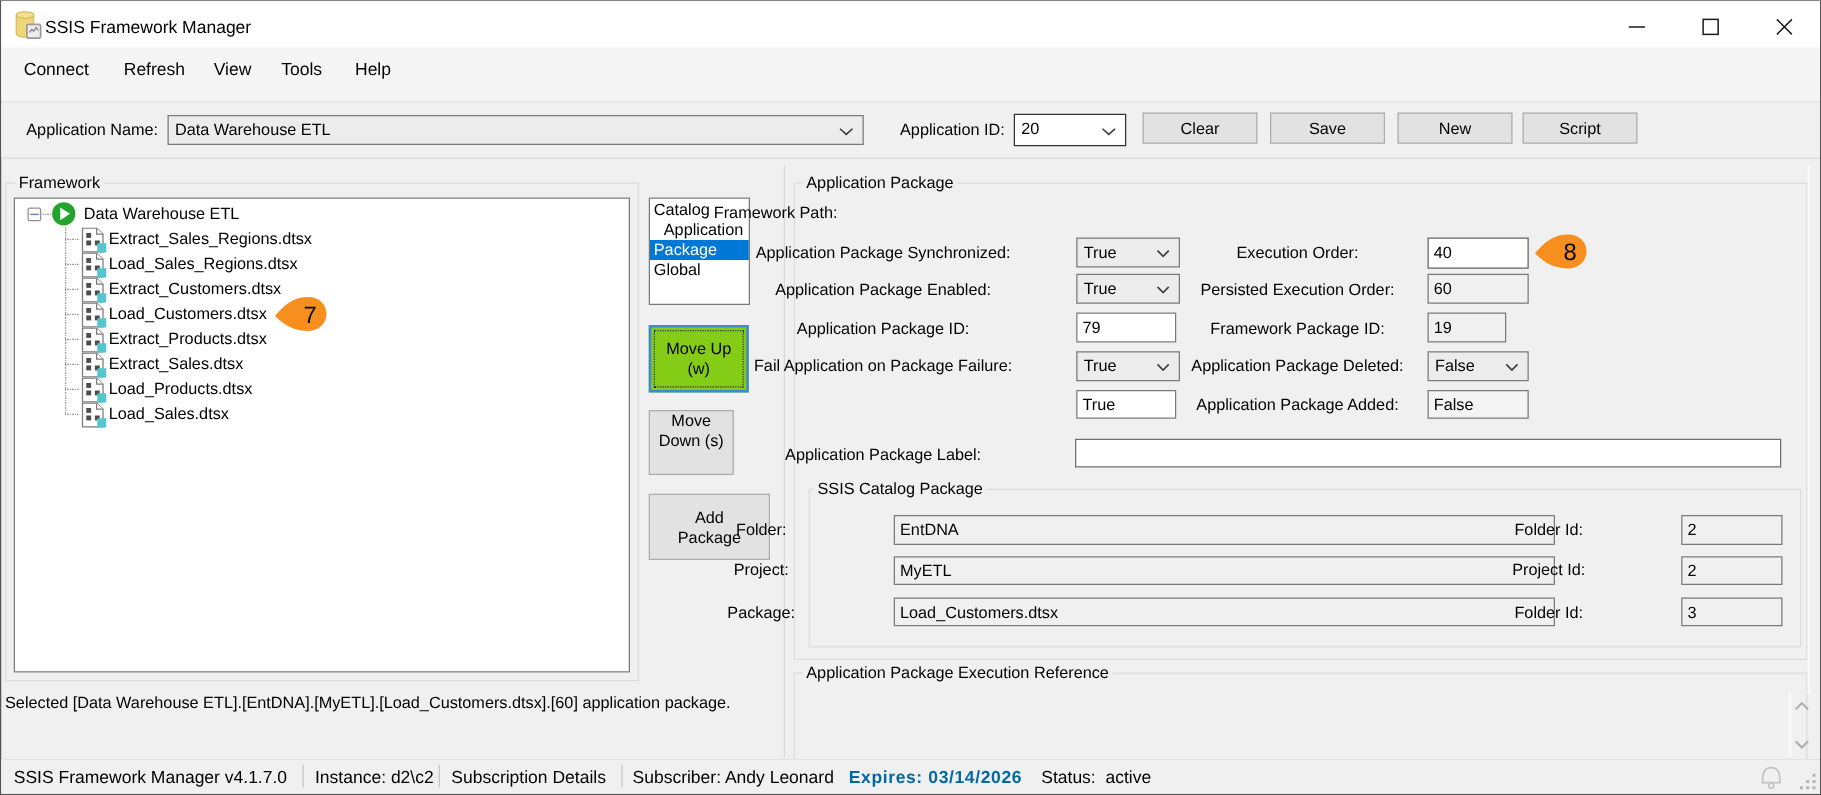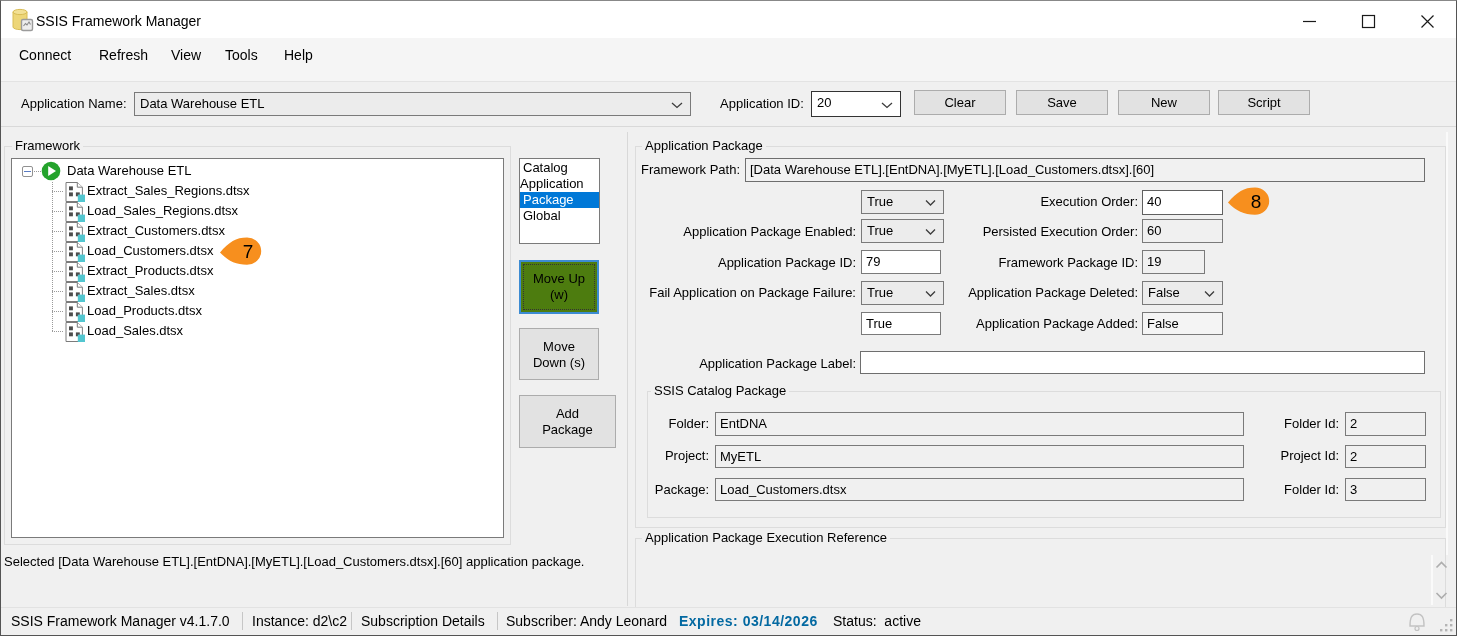--- a/index.html
+++ b/index.html
@@ -1,21 +1,21 @@
 <!DOCTYPE html>
 <html><head>
 <meta charset="utf-8">
 <style>
 *{margin:0;padding:0;box-sizing:border-box}
 html,body{width:1457px;height:636px;overflow:hidden}
 body{font-family:"Liberation Sans",sans-serif;font-size:13px;color:#000;background:#fff}
 #win{position:relative;width:1457px;height:636px;background:#f0f0f0;border:1px solid #545454;border-top:1px solid #888}
 .abs{position:absolute}
 .lbl{position:absolute;white-space:nowrap;line-height:16px}
-.r{text-align:right}
+.r{text-align:center}
 .tb{position:absolute;border:1px solid #7a7a7a;background:#f0f0f0;line-height:21px;padding-left:4px;white-space:nowrap;overflow:hidden}
 .tbw{background:#fff}
 .dd{position:absolute;border:1px solid #7a7a7a;background:#ececec;line-height:22px;padding-left:5px}
 .dd svg{position:absolute;right:7px;top:9px}
 .btn{position:absolute;background:#e2e2e2;border:1px solid #acacac;text-align:center;line-height:16px}
 .grp{position:absolute;border:1px solid #dcdcdc}
 .grplbl{position:absolute;background:#f0f0f0;padding:0 3px;line-height:14px;white-space:nowrap}
 </style>
 </head>
 <body>
@@ -142,39 +142,39 @@
       <div class="lbl" style="left:86px;top:322px">Load_Sales.dtsx</div>
     </div>
 
 <svg class="abs" style="left:215px;top:233px" width="52" height="36" viewBox="0 0 52 36">
   <path d="M4 18.5 C13 8 20 3.5 31 3.5 A 14.2 13.6 0 1 1 31 30.7 C20 30.7 12 27 4 18.5 Z" fill="#f78f1e" stroke="#e8e8f2" stroke-width="0.01"></path>
   <text x="32" y="24" font-size="19" fill="#000" text-anchor="middle" font-family="Liberation Sans">7</text>
 </svg>
 
 <div class="abs" style="left:518px;top:157px;width:81px;height:86px;background:#fff;border:1px solid #7a7a7a">
   <div style="padding:1px 0 0 3px;line-height:16px">Catalog</div>
-  <div style="padding-left:0;line-height:16px">Application</div>
+  <div style="padding-left:11px;line-height:16px">Application</div>
   <div style="margin:0;background:#0078d7;color:#fff;padding-left:3px;line-height:16px">Package</div>
   <div style="padding-left:3px;line-height:16px">Global</div>
 </div>
-<div class="btn" style="left:518px;top:259px;width:80px;height:54px;background:#4d7c0f;border:2px solid #3c8bd2;padding-top:9px">
+<div class="btn" style="left:518px;top:259px;width:80px;height:54px;background:#84cc16;border:2px solid #3c8bd2;padding-top:9px">
   <div class="abs" style="left:2px;top:2px;right:2px;bottom:2px;border:1px dotted #333"></div>
   Move Up<br>(w)
 </div>
-<div class="btn" style="left:518px;top:327px;width:80px;height:52px;padding-top:10px">Move<br>Down (s)</div>
+<div class="btn" style="left:518px;top:327px;width:68px;height:52px;">Move<br>Down (s)</div>
 <div class="btn" style="left:518px;top:394px;width:97px;height:53px;padding-top:10px">Add<br>Package</div>
 
 <div class="abs" style="left:626px;top:131px;width:1px;height:474px;background:#d8d8d8"></div>
 
 <div class="grp" style="left:634px;top:145px;width:811px;height:382px"></div>
 <div class="grplbl" style="left:641px;top:138px">Application Package</div>
 
 <div class="lbl r" style="left:500px;top:161px;width:239px">Framework Path:</div>
-<div class="tb" style="left:744px;top:157px;width:680px;height:24px;border-color:#6e6e6e;background:#f1f1f1">[Data Warehouse ETL].[EntDNA].[MyETL].[Load_Customers.dtsx].[60]</div>
-
+
+<div class="lbl r" style="left:556px;top:193px;width:299px">Application Package Synchronized:</div>
 <div class="dd" style="left:860px;top:189px;width:83px;height:24px">True
   <svg width="11" height="6" viewBox="0 0 11 6">
         <path d="M1 0.5 l4.5 4.5 4.5-4.5" fill="none" stroke="#3c3c3c" stroke-width="1.3"></path>
       </svg>
 </div>
 <div class="lbl r" style="left:556px;top:223px;width:299px">Application Package Enabled:</div>
 <div class="dd" style="left:860px;top:218px;width:83px;height:24px">True
   <svg width="11" height="6" viewBox="0 0 11 6">
         <path d="M1 0.5 l4.5 4.5 4.5-4.5" fill="none" stroke="#3c3c3c" stroke-width="1.3"></path>
       </svg>

